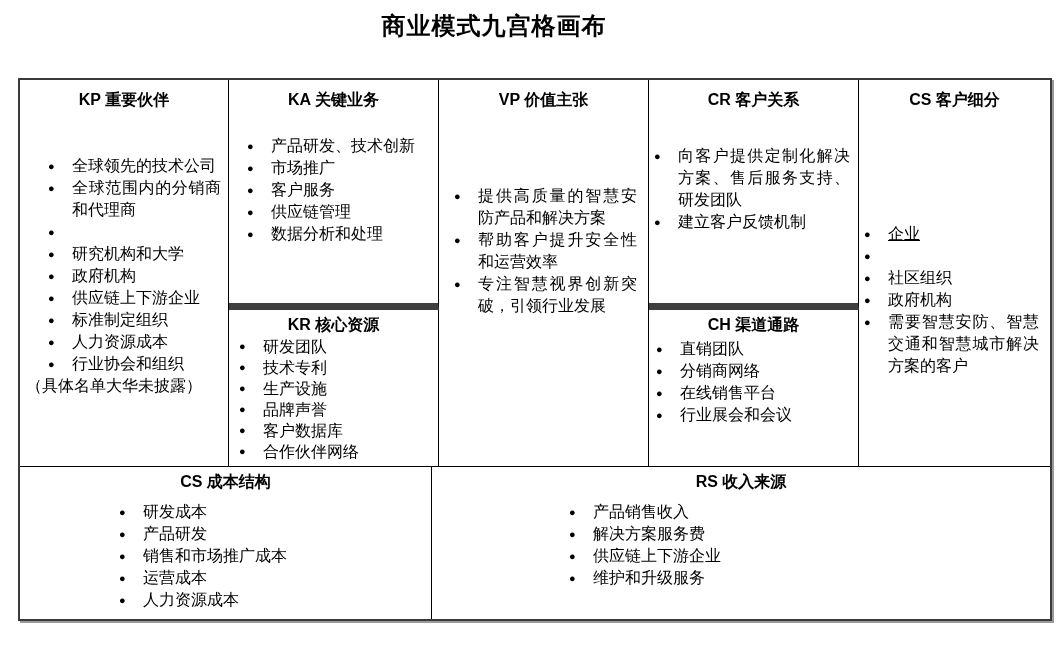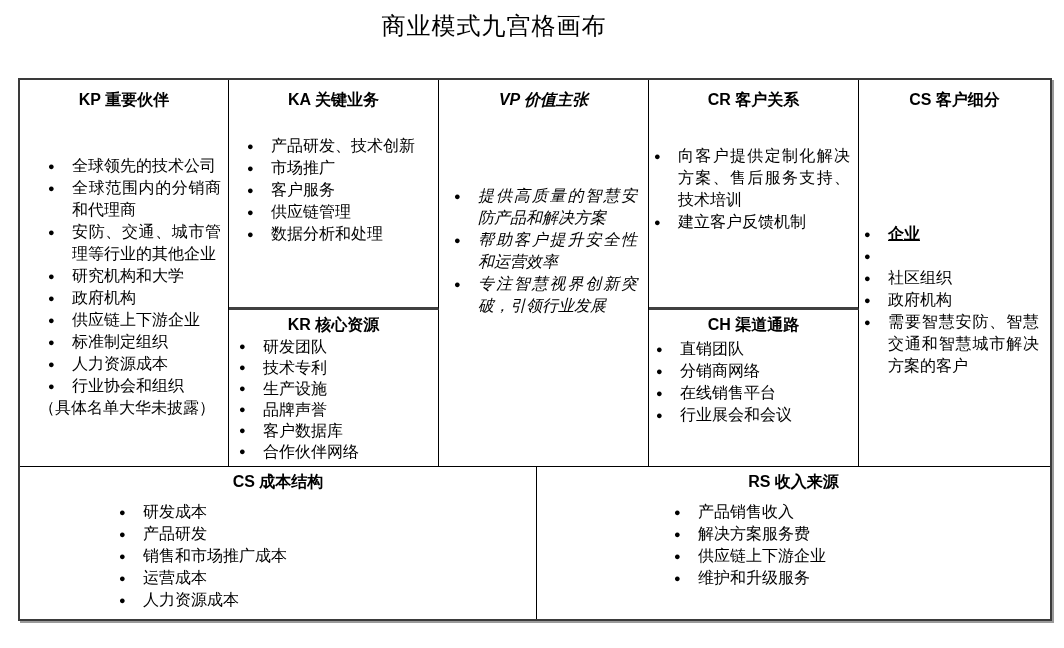--- a/index.html
+++ b/index.html
@@ -3,62 +3,62 @@
 <meta charset="utf-8">
 <style>
   html,body{margin:0;padding:0;}
   body{
     width:1064px;height:648px;background:#ffffff;color:#000;
     font-family:"Liberation Sans","DejaVu Sans",sans-serif;
     position:relative;overflow:hidden;
   }
   .page-title{
     position:absolute;top:10px;left:0;width:988px;
-    text-align:center;font-size:24px;font-weight:normal;letter-spacing:1px;
+    text-align:center;font-size:24px;font-weight:bold;letter-spacing:1px;
   }
   .tbl{
     position:absolute;left:18px;top:78px;width:1034px;height:543px;
     border:2px solid #3a3a3a;box-sizing:border-box;background:#fff;
     box-shadow:2px 2px 0 #9a9a9a;
   }
   .grid-top{
     display:grid;
     grid-template-columns:209px 210px 210px 210px 1fr;
     grid-template-rows:230px 1fr;
     height:386px;border-bottom:1px solid #000;box-sizing:content-box;
   }
   .grid-bottom{display:flex;height:152px;}
   .cell{box-sizing:border-box;overflow:hidden;position:relative;}
   .b-r{border-right:1px solid #000;}
-  .b-b{border-bottom:3px solid #404040;}
+  .b-b{border-bottom:7px solid #404040;}
   .span2{grid-row:1 / 3;}
   .cell-title{
     text-align:center;font-weight:bold;font-size:16px;line-height:22px;padding-top:9px;
   }
   .row2 .cell-title{padding-top:4px;}
   .grid-bottom .cell-title{padding-top:4px;}
   .list{font-size:16px;}
   .li{display:flex;line-height:22px;}
   .bullet{flex:none;width:24px;font-size:11px;line-height:22px;padding-left:1px;}
   .li-text{flex:1;text-align:justify;padding-right:3px;}
-  .u{text-decoration:underline;font-weight:bold;}
-  .note{font-size:16px;line-height:22px;text-align:center;}
+  .u{text-decoration:underline;}
+  .note{font-size:16px;line-height:22px;}
 
   
   .kp  .list{margin-top:44px;margin-left:27px;margin-right:4px;}
   .kp  .note{margin-left:6px;}
   .ka  .list{margin-top:24px;margin-left:17px;margin-right:4px;}
   .kr  .list{margin-top:0;margin-left:9px;margin-right:4px;}
   .kr  .li{line-height:21px;}
   .kr  .bullet{line-height:21px;}
   .vp  .list{margin-top:74px;margin-left:14px;margin-right:8px;}
   .cr  .list{margin-top:34px;margin-left:4px;margin-right:5px;}
   .ch  .list{margin-top:2px;margin-left:6px;margin-right:4px;}
   .cs  .list{margin-top:112px;margin-left:4px;margin-right:8px;}
-  .cost{width:517px;}
+  .cost{width:412px;}
   .cost .list{margin-top:8px;margin-left:98px;}
   .rs{flex:1;}
   .rs  .list{margin-top:8px;margin-left:136px;}
 </style>
 </head>
 <body>
 
 <div class="page-title">商业模式九宫格画布</div>
 
 <div class="tbl">
@@ -70,21 +70,20 @@
           <div class="li">
             <span class="bullet">●</span>
             <span class="li-text">全球领先的技术公司</span>
           </div>
           <div class="li">
             <span class="bullet">●</span>
             <span class="li-text">全球范围内的分销商和代理商</span>
           </div>
           <div class="li">
             <span class="bullet">●</span>
-            <span class="li-text">安防、交通、城市管理等行业的其他企业</span>
           </div>
           <div class="li">
             <span class="bullet">●</span>
             <span class="li-text">研究机构和大学</span>
           </div>
           <div class="li">
             <span class="bullet">●</span>
             <span class="li-text">政府机构</span>
           </div>
           <div class="li">
@@ -126,21 +125,21 @@
             <span class="bullet">●</span>
             <span class="li-text">供应链管理</span>
           </div>
           <div class="li">
             <span class="bullet">●</span>
             <span class="li-text">数据分析和处理</span>
           </div>
         </div>
     </div>
 
-    <div class="cell vp span2 b-r" style="grid-column:3;font-style:italic;">
+    <div class="cell vp span2 b-r" style="grid-column:3;">
       <div class="cell-title">VP 价值主张</div>
       <div class="list">
           <div class="li">
             <span class="bullet">●</span>
             <span class="li-text">提供高质量的智慧安防产品和解决方案</span>
           </div>
           <div class="li">
             <span class="bullet">●</span>
             <span class="li-text">帮助客户提升安全性和运营效率</span>
           </div>
@@ -149,21 +148,21 @@
             <span class="li-text">专注智慧视界创新突破，引领行业发展</span>
           </div>
         </div>
     </div>
 
     <div class="cell cr b-r b-b" style="grid-column:4;grid-row:1;">
       <div class="cell-title">CR 客户关系</div>
       <div class="list">
           <div class="li">
             <span class="bullet">●</span>
-            <span class="li-text">向客户提供定制化解决方案、售后服务支持、技术培训</span>
+            <span class="li-text">向客户提供定制化解决方案、售后服务支持、研发团队</span>
           </div>
           <div class="li">
             <span class="bullet">●</span>
             <span class="li-text">建立客户反馈机制</span>
           </div>
         </div>
     </div>
 
     <div class="cell cs span2" style="grid-column:5;">
       <div class="cell-title">CS 客户细分</div>

